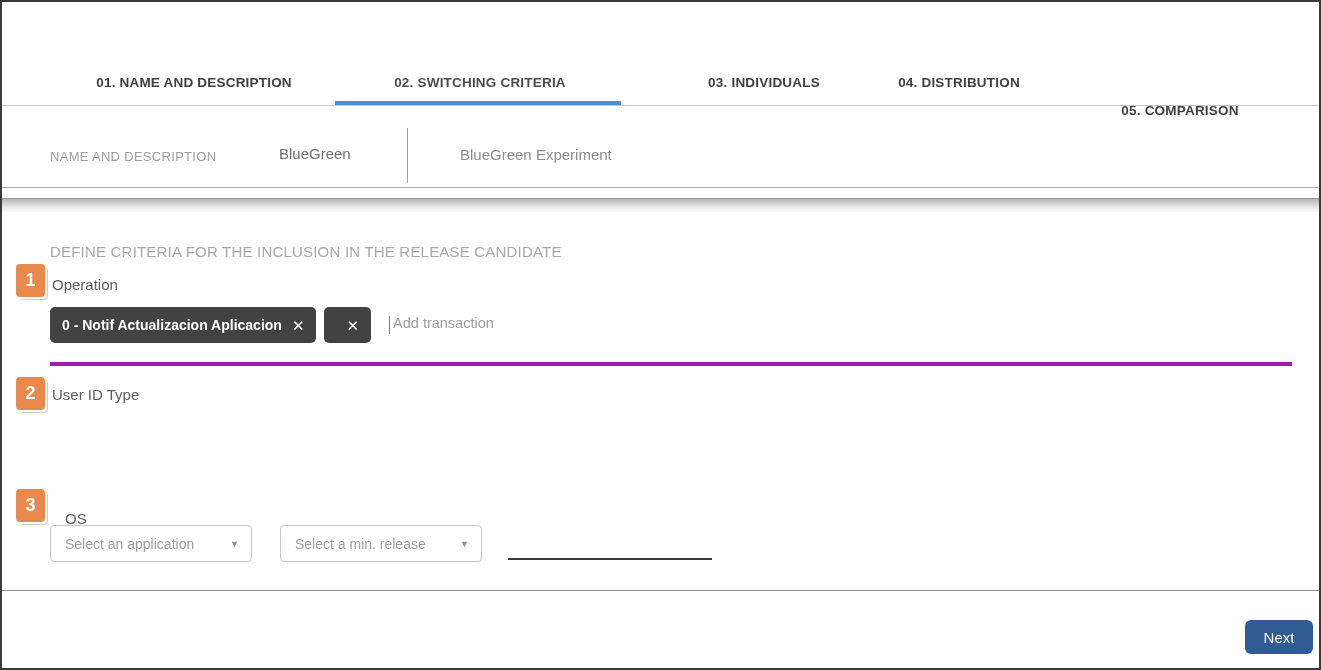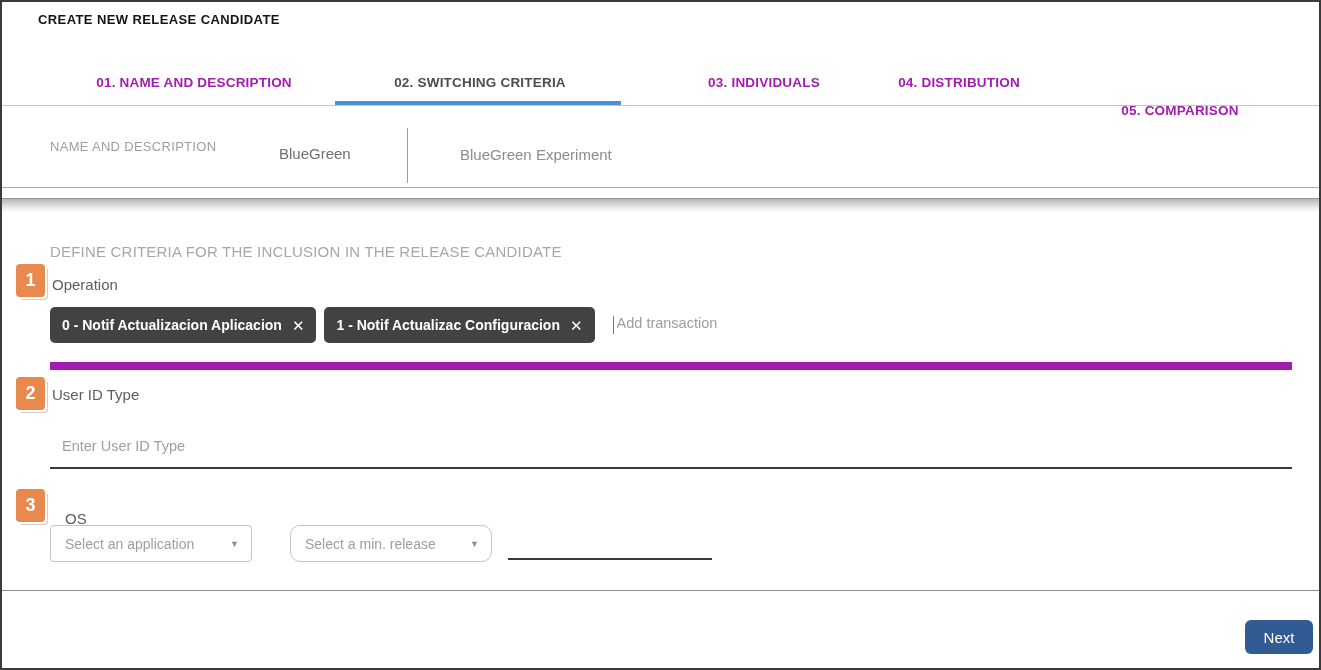--- a/index.html
+++ b/index.html
@@ -6,79 +6,78 @@
   body{font-family:"Liberation Sans","DejaVu Sans",sans-serif;}
   .screen{
     position:relative;width:1321px;height:670px;box-sizing:border-box;
     border:2px solid #3a3a3a;background:#fff;overflow:hidden;
     --c-badge:#E8894E;--c-ink:#4A90D9;--c-chip:#424242;--c-blue:#2D5CA9;--c-next:#305B93;
   }
   .abs{position:absolute;}
   
   .window-title{left:36px;top:10px;font-size:13px;font-weight:bold;color:#141414;letter-spacing:.4px;}
   
-  .tab{top:73px;transform:translateX(-50%);font-size:13.5px;font-weight:bold;color:#a21caf;letter-spacing:.2px;white-space:nowrap;cursor:pointer;}
+  .tab{top:73px;transform:translateX(-50%);font-size:13.5px;font-weight:bold;color:#404040;letter-spacing:.2px;white-space:nowrap;cursor:pointer;}
   .tab.active{color:#4d4d4d;}
   .tab-line{left:0;top:103px;width:1321px;height:1px;background:#c6c6c6;}
   .ink-bar{left:333px;top:99px;width:286px;height:4px;background:var(--c-ink);}
   
-  .summary-label{left:48px;top:137px;font-size:13px;color:#9e9e9e;letter-spacing:.3px;}
+  .summary-label{left:48px;top:147px;font-size:13px;color:#9e9e9e;letter-spacing:.3px;}
   .summary-name{left:277px;top:143px;font-size:15px;color:#6f6f6f;}
   .v-divider{left:405px;top:126px;width:1px;height:55px;background:#9e9e9e;}
   .summary-desc{left:458px;top:144px;font-size:15px;color:#8c8c8c;}
   .summary-line{left:0;top:185px;width:1321px;height:1px;background:#adadad;}
   .shadow-band{left:0;top:196px;width:1321px;height:13px;border-top:1px solid #979797;
     background:linear-gradient(to bottom,#b6b6b6,#ededed 70%,#fafafa);}
   
   .criteria-heading{left:48px;top:241px;font-size:15px;color:#a7a7a7;letter-spacing:.2px;}
   
   .badge{width:29px;height:33px;background:var(--c-badge);border-radius:4px;
     color:#fff;font-size:18px;font-weight:bold;display:flex;align-items:center;justify-content:center;
     box-shadow:2px 2px 0 0 #ffffff,3px 3px 0 0 #cfcfcf;}
   .b1{left:14px;top:262px;} .b2{left:14px;top:375px;} .b3{left:14px;top:487px;}
   .field-label{font-size:15px;color:#5d5d5d;}
   .l1{left:50px;top:274px;} .l2{left:50px;top:384px;} .l3{left:50px;top:508px;margin-left:13px;}
   
-  .op-row{left:48px;top:303px;width:1242px;height:57px;border-bottom:8px solid #a21caf;
+  .op-row{left:48px;top:303px;width:1242px;height:57px;border-bottom:4px solid #a21caf;
     display:flex;align-items:flex-start;}
   .chip{margin-top:2px;margin-right:8px;height:36px;display:inline-flex;align-items:center;
     background:var(--c-chip);border-radius:5px;padding:0 12px;cursor:default;}
   .chip-text{color:#fff;font-size:14px;font-weight:600;white-space:nowrap;}
   .chip-x{color:#fff;font-size:15px;margin-left:10px;cursor:pointer;line-height:1;}
   .caret-mark{width:1px;height:18px;background:#7a7a7a;margin:11px 1px 0 10px;}
   .bare-input{border:none;outline:none;background:transparent;font-family:inherit;
     font-size:14.5px;color:#555;}
   .bare-input::placeholder{color:#9e9e9e;opacity:1;}
   .op-input{margin-top:9px;width:300px;}
   
   .uid-row{left:48px;top:408px;width:1242px;height:57px;border-bottom:2px solid #3a3a3a;
     display:flex;align-items:center;}
   .uid-input{padding-left:12px;width:600px;margin-top:14px;}
   
   .select-box{top:523px;width:202px;height:37px;box-sizing:border-box;border:1px solid #c4c4c4;
     border-radius:4px;display:flex;align-items:center;padding:0 12px 0 14px;cursor:pointer;background:#fff;}
-  .s1{left:48px;} .s2{left:288px;border-radius:10px;}
+  .s1{left:48px;} .s2{left:278px;}
   .select-text{flex:1;font-size:14px;color:#9e9e9e;white-space:nowrap;overflow:hidden;}
   .select-caret{font-size:9px;color:#8f8f8f;margin-left:6px;}
   .os-version-input{left:506px;top:523px;width:204px;height:35px;border-bottom:2px solid #3a3a3a;box-sizing:border-box;}
   
   .footer-line{left:0;top:588px;width:1321px;height:1px;background:#8f8f8f;}
   .cancel-btn{left:23px;top:617px;width:85px;height:46px;box-sizing:border-box;
     border:1px solid var(--c-blue);border-radius:8px;background:#fff;color:var(--c-blue);
     font-size:16px;display:flex;align-items:center;justify-content:center;cursor:pointer;}
   .next-btn{left:1243px;top:618px;width:68px;height:34px;box-sizing:border-box;
     border:none;border-radius:6px;background:var(--c-next);color:#fff;
     font-size:15px;display:flex;align-items:center;justify-content:center;cursor:pointer;}
 </style>
 </head>
 <body>
 
 <div class="screen" style="--c-badge: #E8894E; --c-ink: #4A90D9; --c-chip: #424242; --c-blue: #2D5CA9; --c-next: #305B93;">
 
-  <div class="abs window-title">CREATE NEW RELEASE CANDIDATE</div>
 
   <div class="abs tab" style="left:192px;">01. NAME AND DESCRIPTION</div>
   <div class="abs tab active" style="left:478px;">02. SWITCHING CRITERIA</div>
   <div class="abs tab" style="left:762px;">03. INDIVIDUALS</div>
   <div class="abs tab" style="left:957px;">04. DISTRIBUTION</div>
   <div class="abs tab" style="left:1178px;margin-top:28px;">05. COMPARISON</div>
   <div class="abs ink-bar"></div>
   <div class="abs tab-line"></div>
 
   <div class="abs summary-label">NAME AND DESCRIPTION</div>
@@ -91,32 +90,28 @@
   <div class="abs criteria-heading">DEFINE CRITERIA FOR THE INCLUSION IN THE RELEASE CANDIDATE</div>
 
   <div class="abs badge b1">1</div>
   <div class="abs field-label l1">Operation</div>
   <div class="abs op-row">
     <div class="chip">
       <span class="chip-text">0 - Notif Actualizacion Aplicacion</span>
       <span class="chip-x">✕</span>
     </div>
     <div class="chip">
-      <span class="chip-text">1 - Notif Actualizac Configuracion</span>
       <span class="chip-x">✕</span>
     </div>
     <span class="caret-mark"></span>
     <input class="bare-input op-input" placeholder="Add transaction" style="">
   </div>
 
   <div class="abs badge b2">2</div>
   <div class="abs field-label l2">User ID Type</div>
-  <div class="abs uid-row">
-    <input class="bare-input uid-input" placeholder="Enter User ID Type" style="">
-  </div>
 
   <div class="abs badge b3">3</div>
   <div class="abs field-label l3">OS</div>
   <div class="abs select-box s1">
     <span class="select-text">Select an application</span>
     <span class="select-caret">▼</span>
   </div>
   <div class="abs select-box s2">
     <span class="select-text">Select a min. release</span>
     <span class="select-caret">▼</span>

